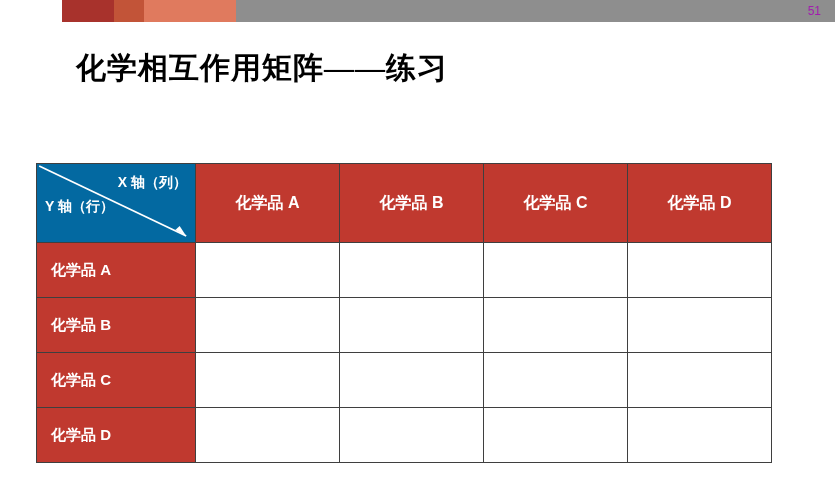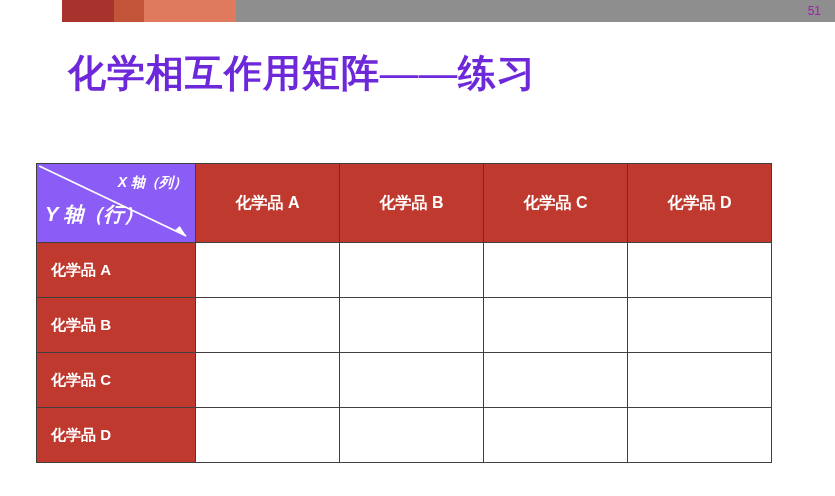--- a/index.html
+++ b/index.html
@@ -39,73 +39,72 @@
     top: 2px;
     font-size: 12px;
     color: #a21caf;
     font-family: "Liberation Sans", sans-serif;
     line-height: 18px;
   }
 
   
   .slide-title {
     position: absolute;
-    left: 68px;
+    left: 76px;
     top: 48px;
     font-family: "Liberation Serif", serif;
-    font-size: 38px;
-    font-weight: 700;
-    color: #6d28d9;
+    font-size: 30px;
+    font-weight: 700;
+    color: #000000;
     letter-spacing: 1px;
     white-space: nowrap;
   }
 
   
   .matrix {
     position: absolute;
     left: 36px;
     top: 163px;
     border-collapse: collapse;
     table-layout: fixed;
   }
   .matrix td {
     border: 1px solid #3f3f3f;
     padding: 0;
   }
 
   .corner-cell {
     width: 144px;
     height: 78px;
-    background: #8b5cf6;
+    background: #0369a1;
     position: relative;
     vertical-align: top;
-    font-style: italic;
   }
   .corner-cell .diag {
     position: absolute;
     left: 0; top: 0;
     width: 100%;
     height: 100%;
   }
   .corner-x {
     position: absolute;
     top: 10px;
     right: 8px;
     color: #ffffff;
     font-size: 14px;
     font-weight: 700;
     font-family: "Liberation Sans", sans-serif;
     white-space: nowrap;
   }
   .corner-y {
     position: absolute;
-    bottom: 14px;
+    bottom: 26px;
     left: 8px;
     color: #ffffff;
-    font-size: 20px;
+    font-size: 14px;
     font-weight: 700;
     font-family: "Liberation Sans", sans-serif;
     white-space: nowrap;
   }
 
   .col-header {
     width: 143px;
     height: 78px;
     background: #c0392f;
     color: #ffffff;

